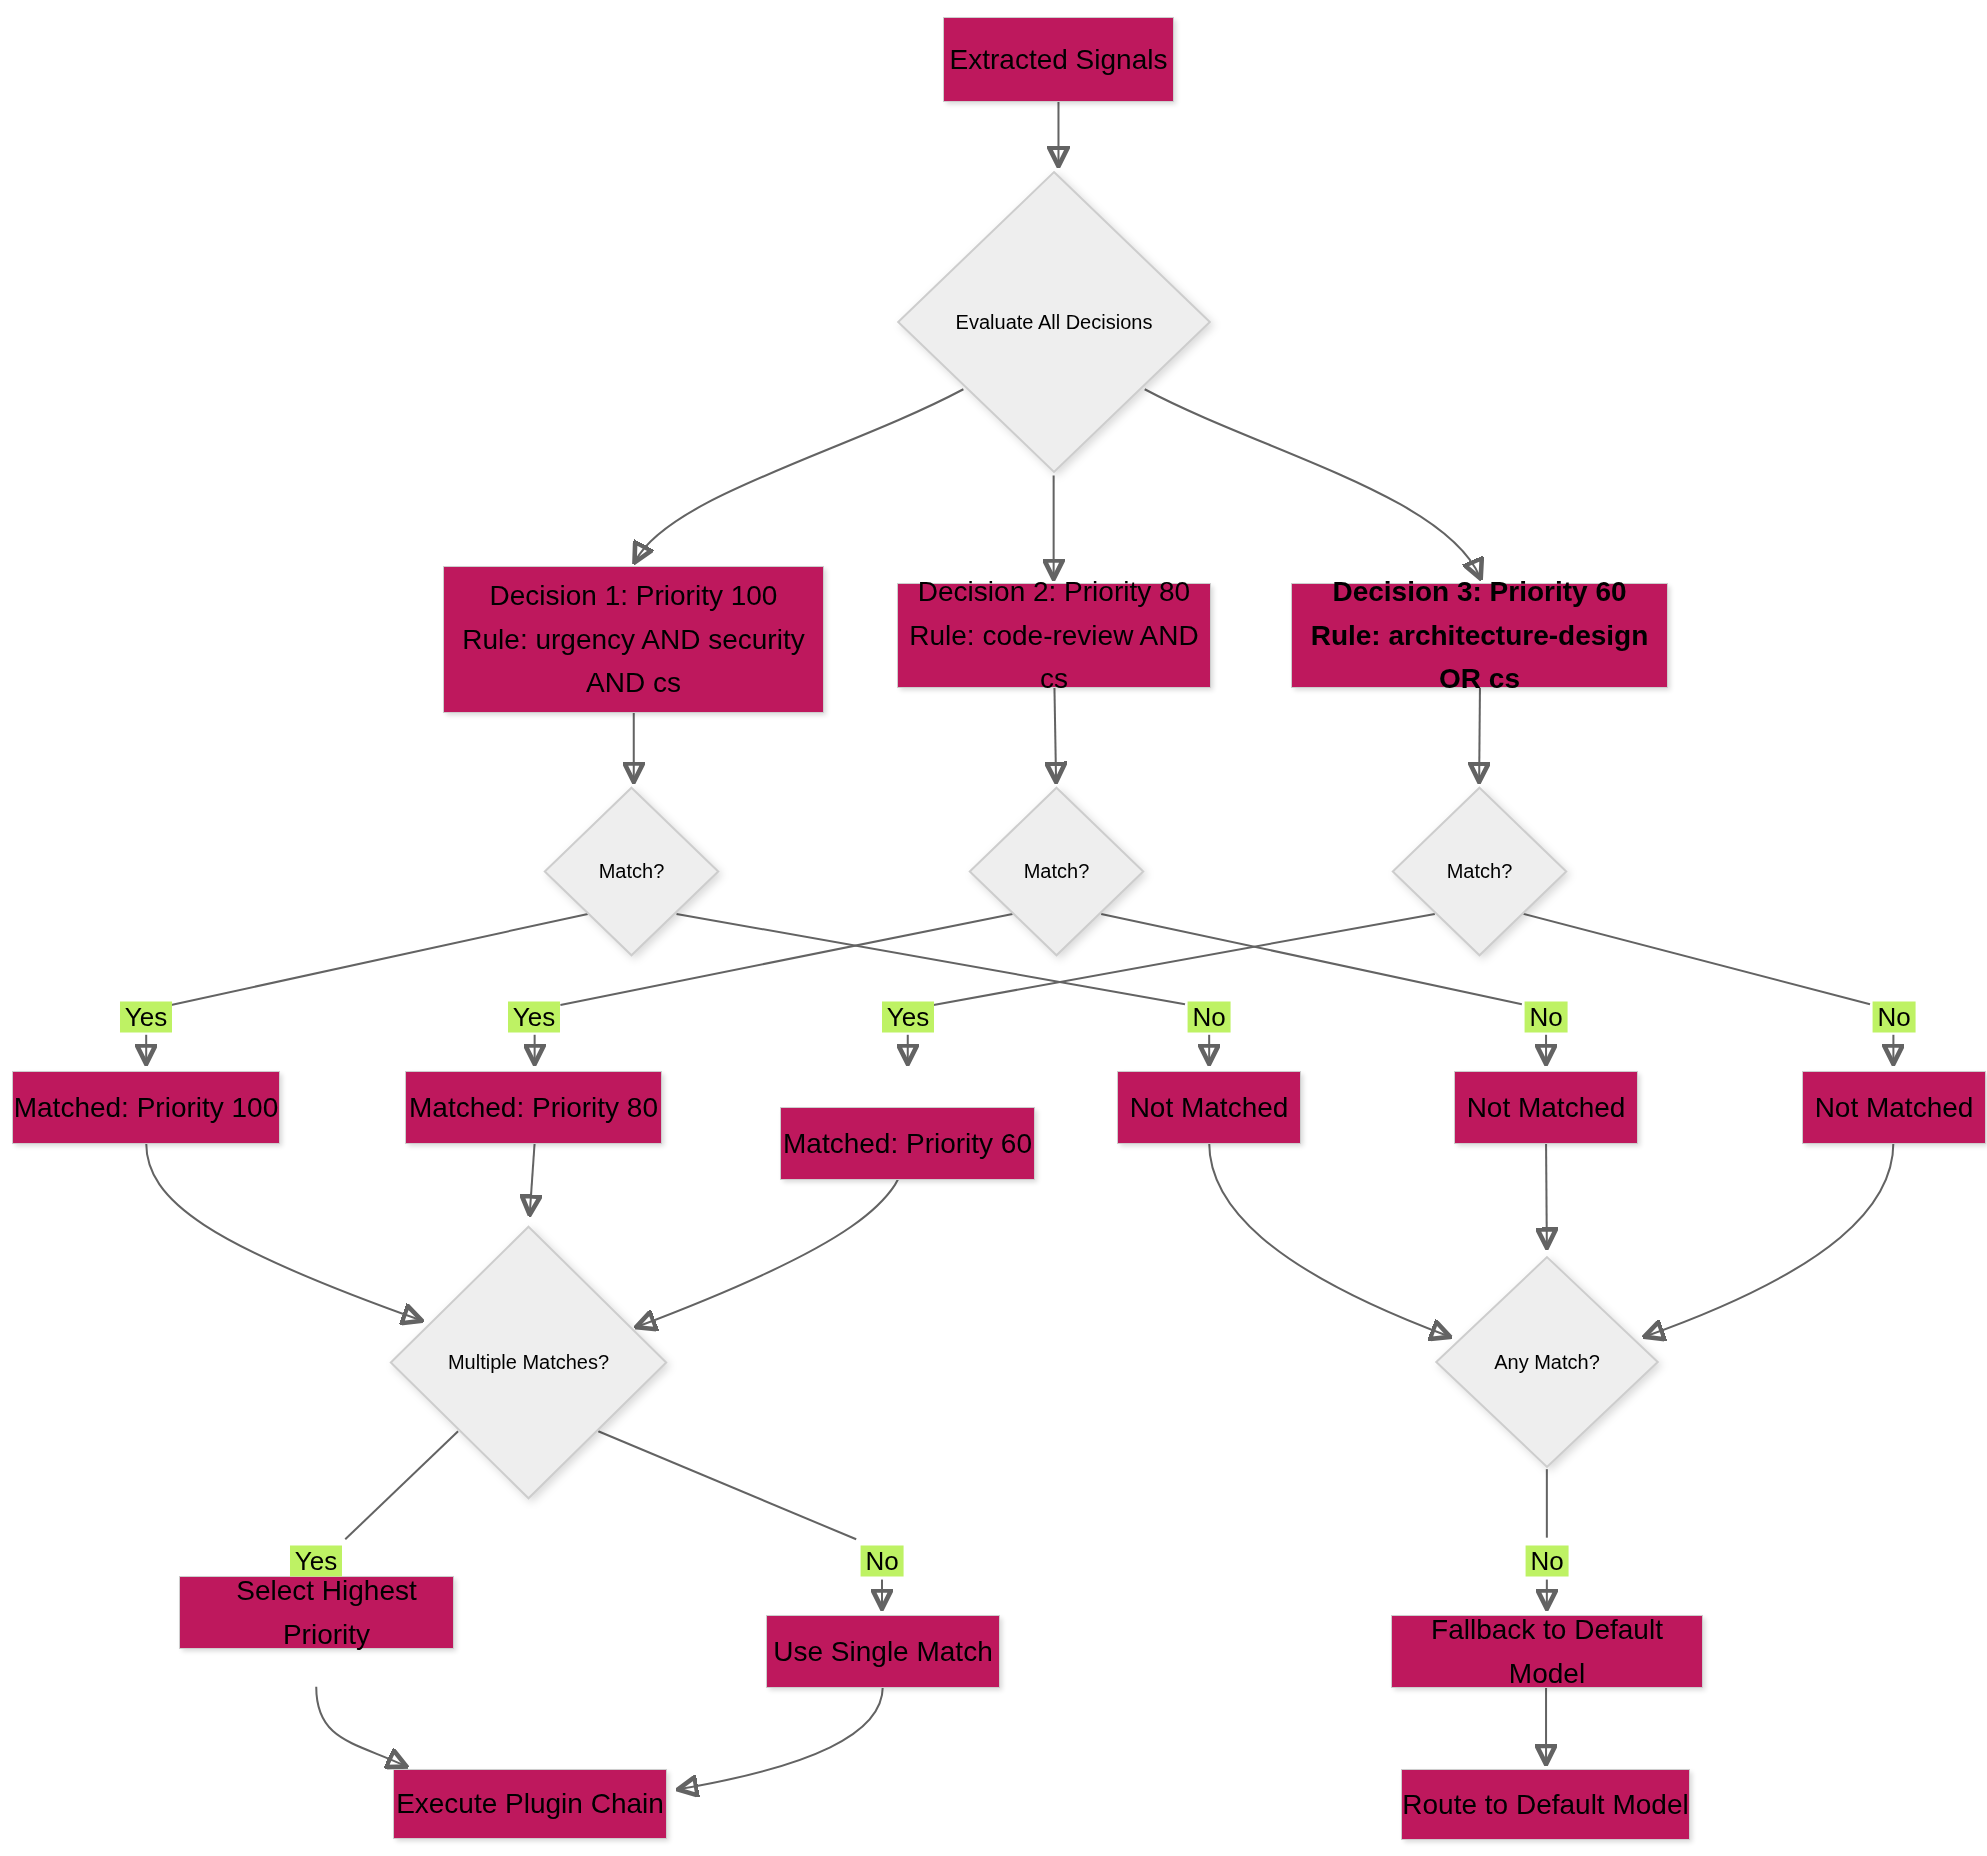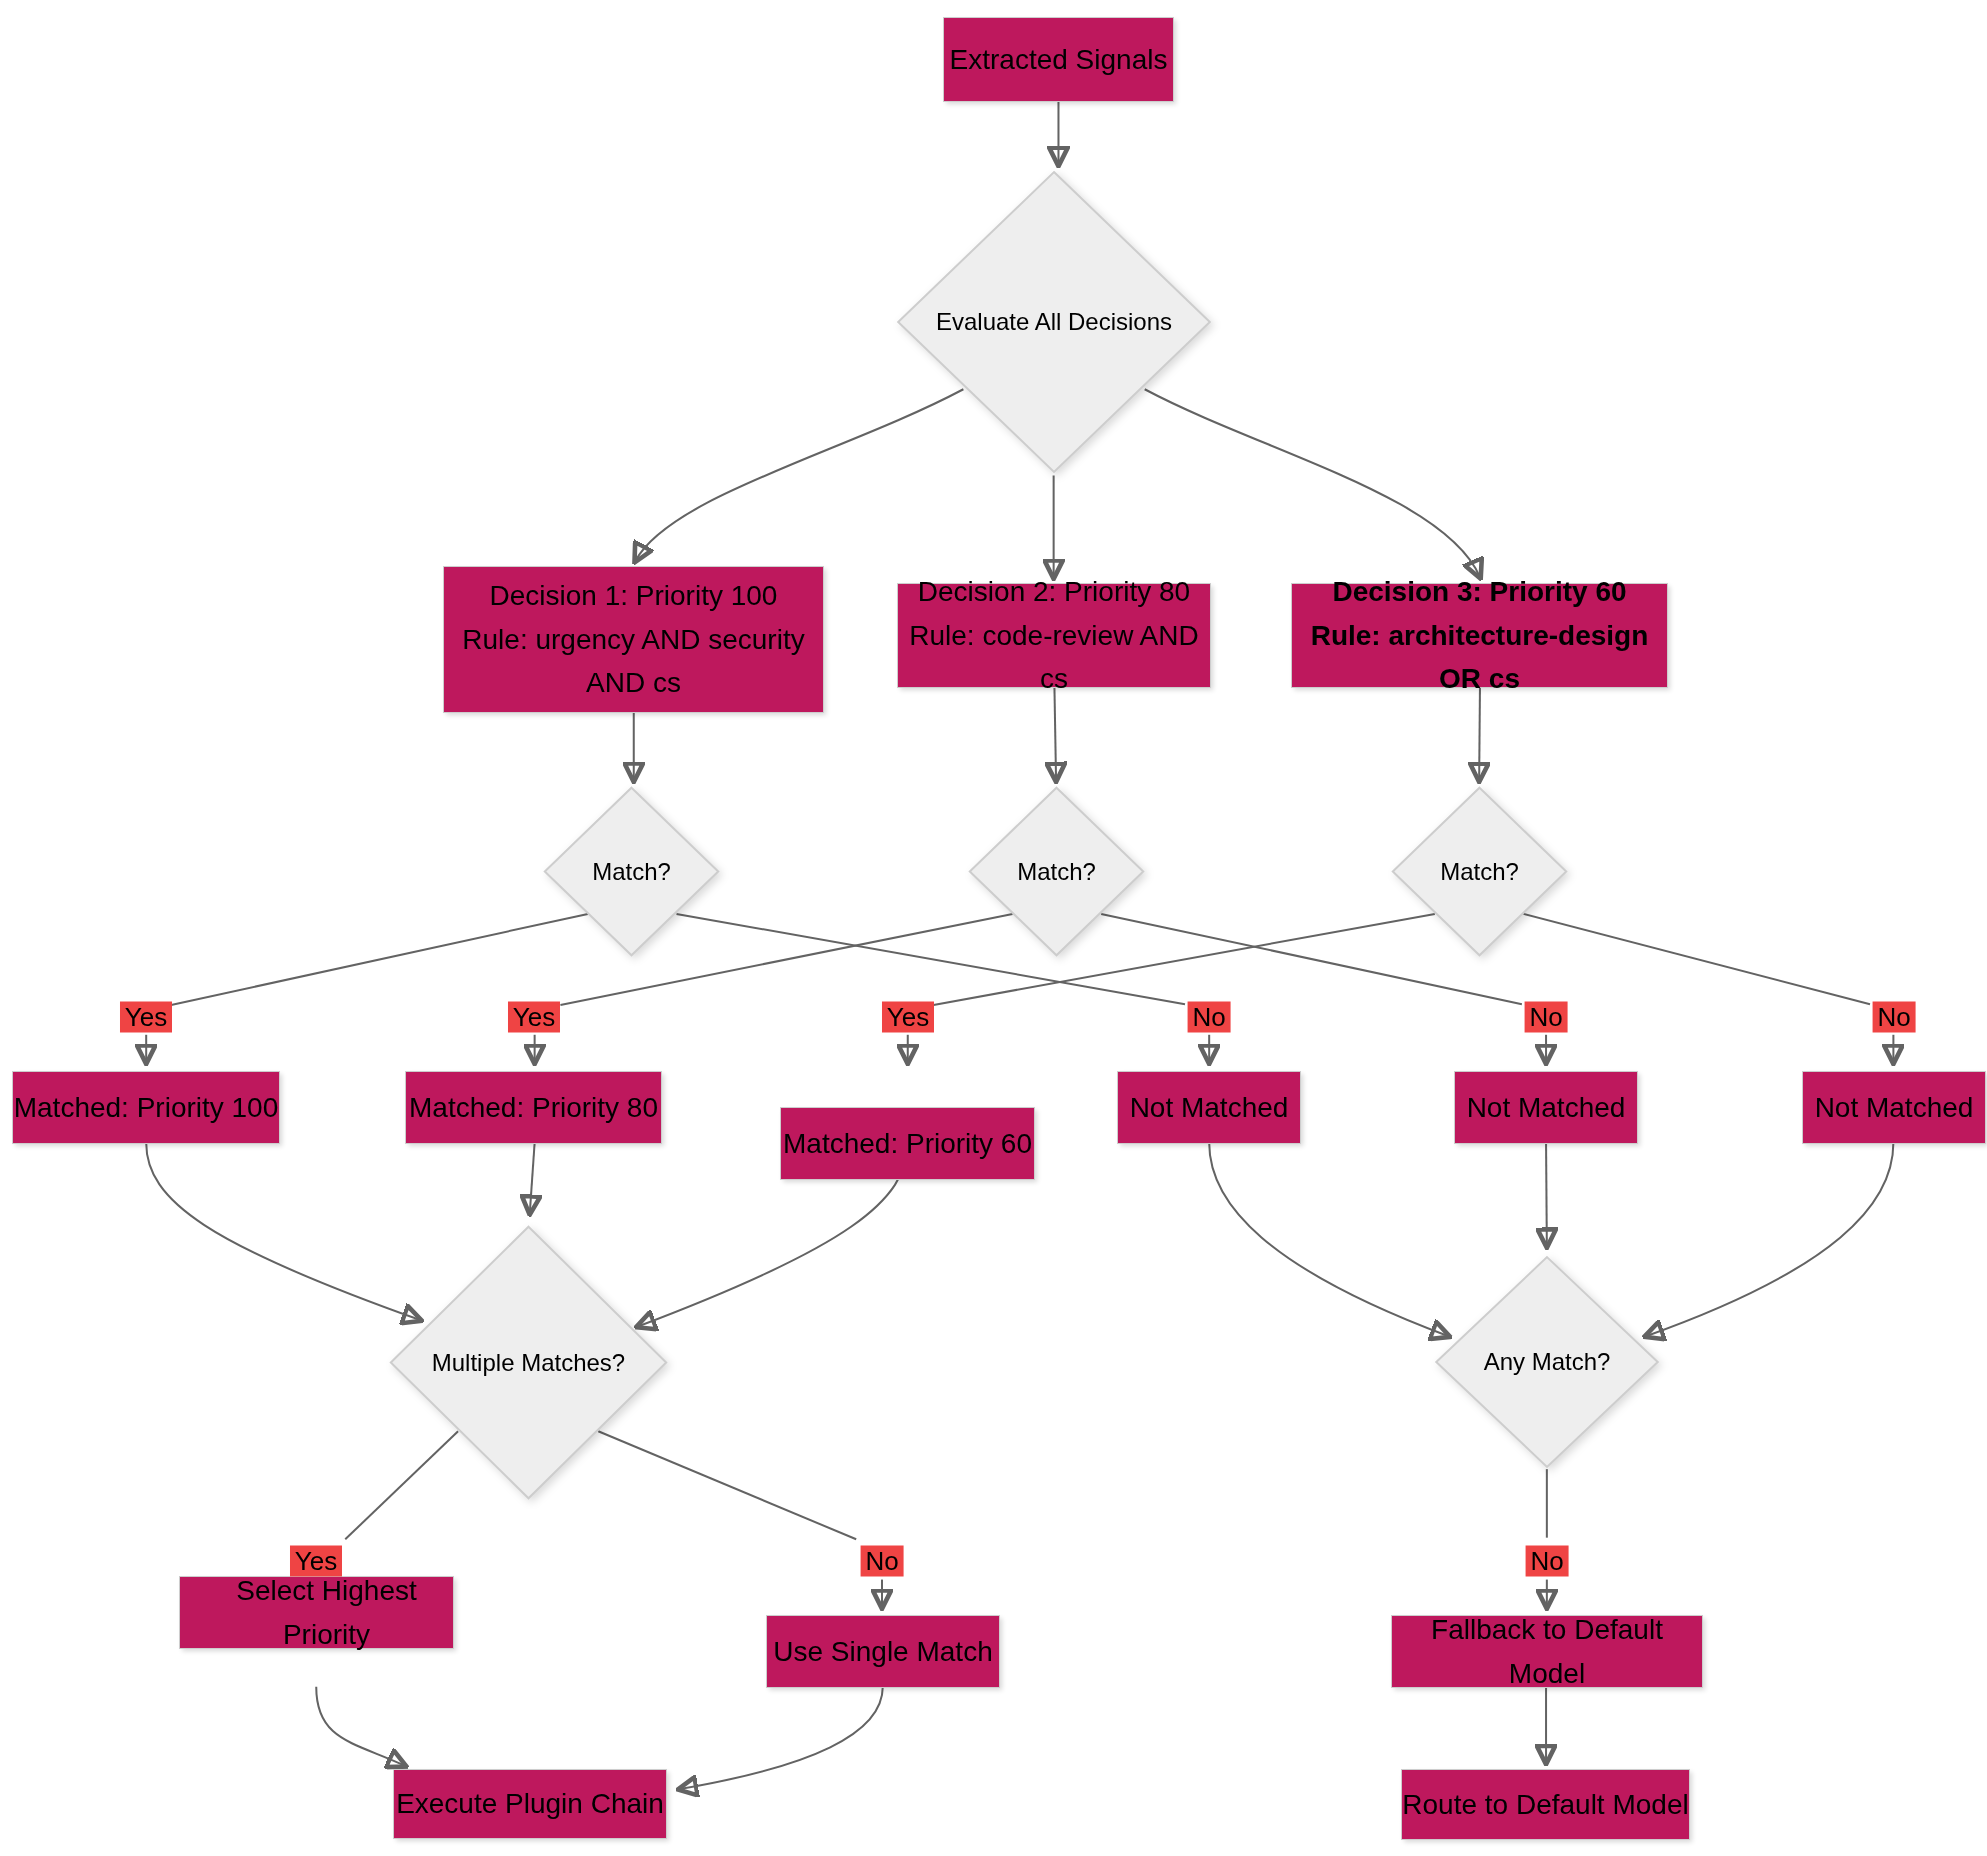--- a/index.html
+++ b/index.html
@@ -26,26 +26,26 @@
   }
   .diamond{
     position:absolute;
     display:flex;align-items:center;justify-content:center;
   }
   .diamond svg.shape{
     position:absolute;left:0;top:0;width:100%;height:100%;
     filter:drop-shadow(3.2px 3.2px 4px rgba(0,0,0,0.15));
   }
   .diamond polygon{fill:#eeeeee;stroke:#cdcdcd;stroke-width:2;}
-  .diamond .lbl{position:relative;font-size:24px;text-align:center;}
+  .diamond .lbl{position:relative;font-size:20px;text-align:center;}
   .elabel{
     position:absolute;
     transform:translate(-50%,-50%);
     font-size:26px;
-    background:#ef4444;
+    background:#bef264;
     padding:0 4.8px;
   }
 </style>
 </head>
 <body>
 
 <div id="canvas">
 
   <svg id="edges" xmlns="http://www.w3.org/2000/svg" viewBox="0 0 2466 2303" width="1988" height="1856">
     <defs>

